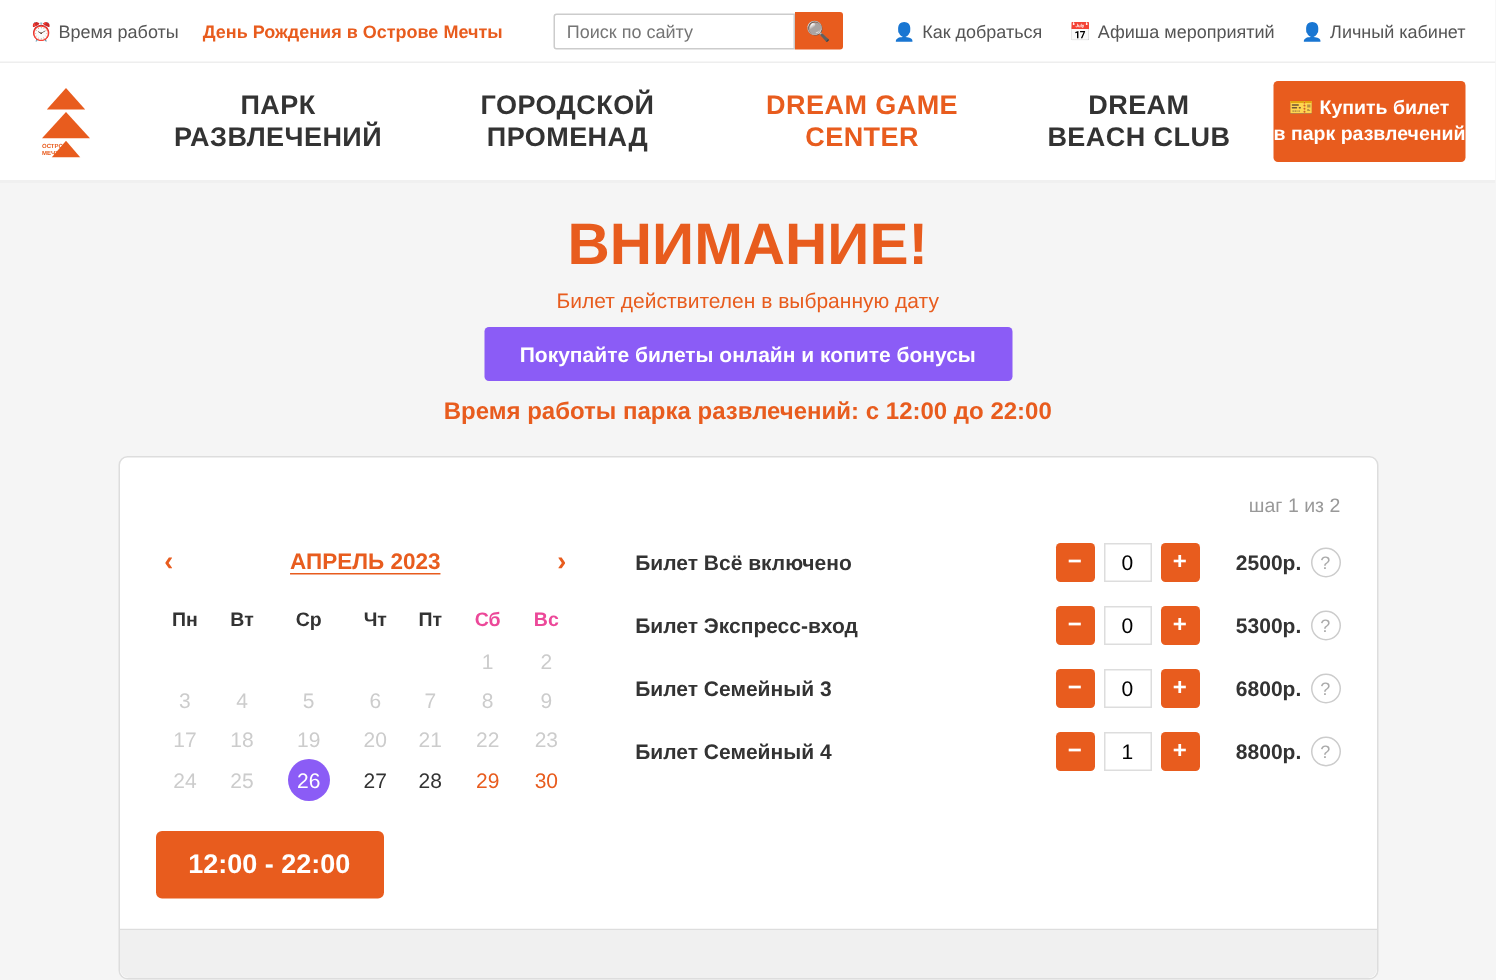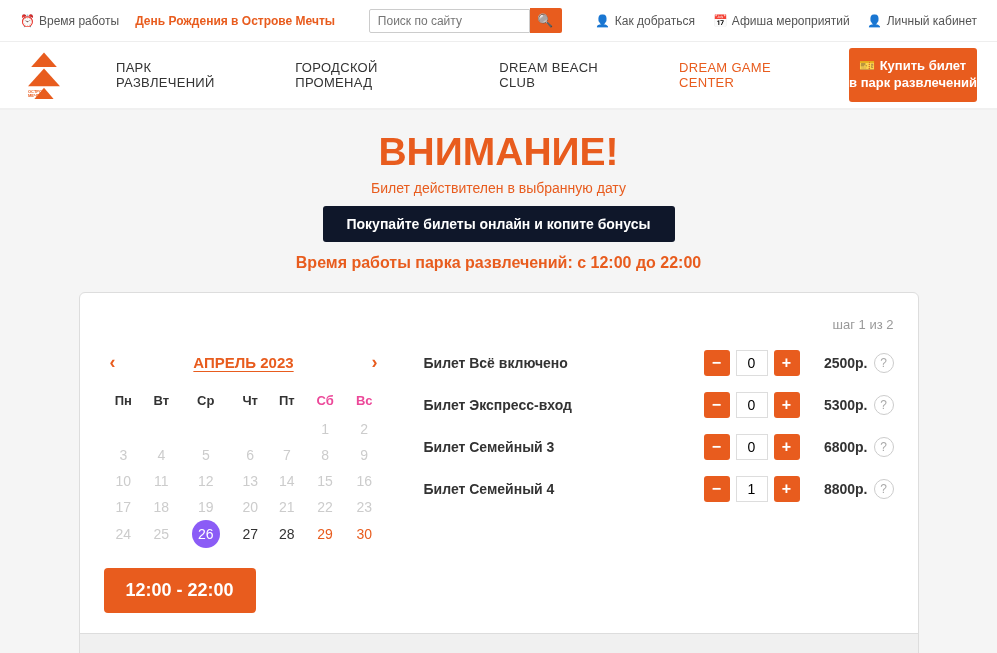--- a/index.html
+++ b/index.html
@@ -63,26 +63,27 @@
       height: 48px;
     }
     .nav-items {
       display: flex;
       align-items: center;
       flex: 1;
       gap: 0;
     }
     .nav-item {
       padding: 18px 22px;
-      font-size: 13px;
-      font-weight: normal;
+      font-size: 18px;
+      font-weight: bold;
       color: #333;
       cursor: pointer;
       letter-spacing: 0.3px;
       text-transform: uppercase;
+      text-align: center;
     }
     .nav-item.active { color: #e85c1e; }
     .buy-ticket-btn {
       background: #e85c1e;
       color: white;
       border: none;
       padding: 10px 0;
       font-size: 13px;
       font-weight: bold;
       cursor: pointer;
@@ -108,21 +109,21 @@
     }
     .ticket-valid-text {
       text-align: center;
       color: #e85c1e;
       font-size: 14px;
       margin-bottom: 10px;
     }
     .buy-online-btn {
       display: block;
       margin: 0 auto 12px;
-      background: #0f172a;
+      background: #8b5cf6;
       color: white;
       border: none;
       padding: 10px 24px;
       font-size: 14px;
       cursor: pointer;
       border-radius: 3px;
       font-weight: bold;
     }
     .park-hours {
       text-align: center;
@@ -348,22 +349,22 @@
       <polygon points="24,2 8,20 40,20" fill="#e85c1e"></polygon>
       <polygon points="24,22 4,44 44,44" fill="#e85c1e"></polygon>
       <polygon points="24,46 12,60 36,60" fill="#e85c1e"></polygon>
       <text x="4" y="52" font-size="5" fill="#e85c1e" font-family="Arial" font-weight="bold">ОСТРОВ</text>
       <text x="4" y="58" font-size="5" fill="#e85c1e" font-family="Arial" font-weight="bold">МЕЧТЫ</text>
     </svg>
   </div>
   <div class="nav-items">
     <div class="nav-item">ПАРК РАЗВЛЕЧЕНИЙ</div>
     <div class="nav-item">ГОРОДСКОЙ ПРОМЕНАД</div>
+    <div class="nav-item active">DREAM GAME CENTER</div>
     <div class="nav-item">DREAM BEACH CLUB</div>
-    <div class="nav-item active">DREAM GAME CENTER</div>
   </div>
   <button class="buy-ticket-btn">
     <span>🎫 </span>
     <span>Купить билет</span><br>
     <span>в парк развлечений</span>
   </button>
 </div>
 
 <div class="page-content">
 
@@ -412,29 +413,20 @@
             <tr>
               <td class="inactive">3</td>
               <td class="inactive">4</td>
               <td class="inactive">5</td>
               <td class="inactive">6</td>
               <td class="inactive">7</td>
               <td class="inactive">8</td>
               <td class="inactive">9</td>
             </tr>
             <tr>
-              <td class="inactive">10</td>
-              <td class="inactive">11</td>
-              <td class="inactive">12</td>
-              <td class="inactive">13</td>
-              <td class="inactive">14</td>
-              <td class="inactive">15</td>
-              <td class="inactive">16</td>
-            </tr>
-            <tr>
               <td class="inactive">17</td>
               <td class="inactive">18</td>
               <td class="inactive">19</td>
               <td class="inactive">20</td>
               <td class="inactive">21</td>
               <td class="inactive">22</td>
               <td class="inactive">23</td>
             </tr>
             <tr>
               <td class="inactive">24</td>

